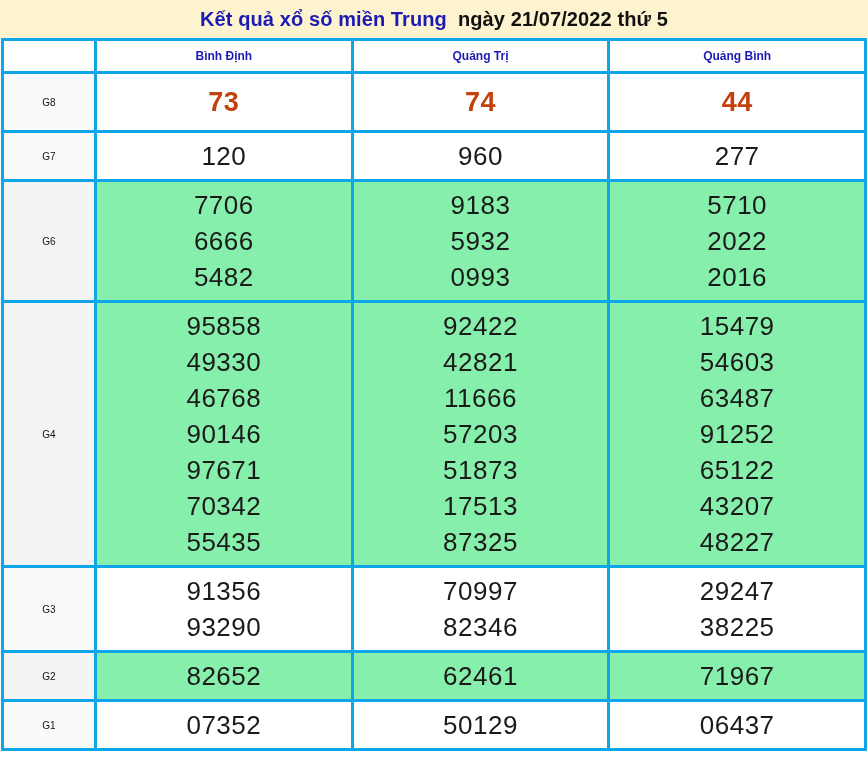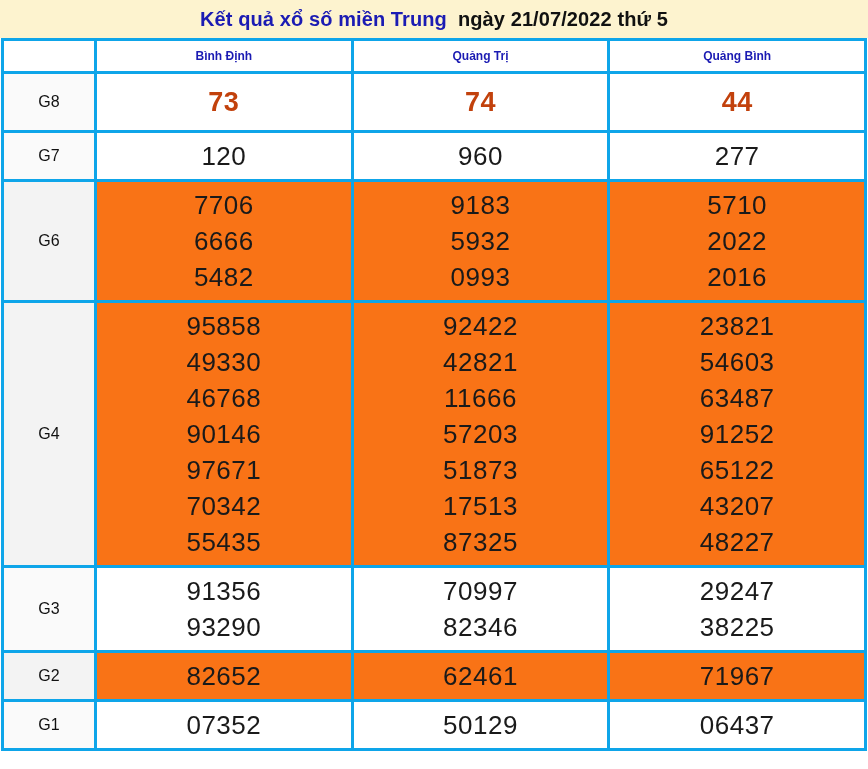--- a/index.html
+++ b/index.html
@@ -52,26 +52,26 @@
     font-weight: bold;
     color: #1b1bb3;
     background: #ffffff;
   }
   thead th.corner {
     width: 88px;
     background: #ffffff;
   }
   td.label {
     width: 88px;
-    font-size: 16px;
+    font-size: 10px;
     color: #111111;
     background: #f3f3f3;
   }
   td.nums {
-    background: #f97316;
+    background: #86efac;
     padding: 4px 0;
   }
   tr.alt td.nums {
     background: #ffffff;
   }
   tr.alt td.label {
     background: #fafafa;
   }
   .numline {
     font-size: 26px;
@@ -173,21 +173,21 @@
           <td class="nums">
             <div class="numline">92422</div>
             <div class="numline">42821</div>
             <div class="numline">11666</div>
             <div class="numline">57203</div>
             <div class="numline">51873</div>
             <div class="numline">17513</div>
             <div class="numline">87325</div>
           </td>
           <td class="nums">
-            <div class="numline">23821</div>
+            <div class="numline">15479</div>
             <div class="numline">54603</div>
             <div class="numline">63487</div>
             <div class="numline">91252</div>
             <div class="numline">65122</div>
             <div class="numline">43207</div>
             <div class="numline">48227</div>
           </td>
         </tr>
         <tr class="g3 alt">
           <td class="label">G3</td>

